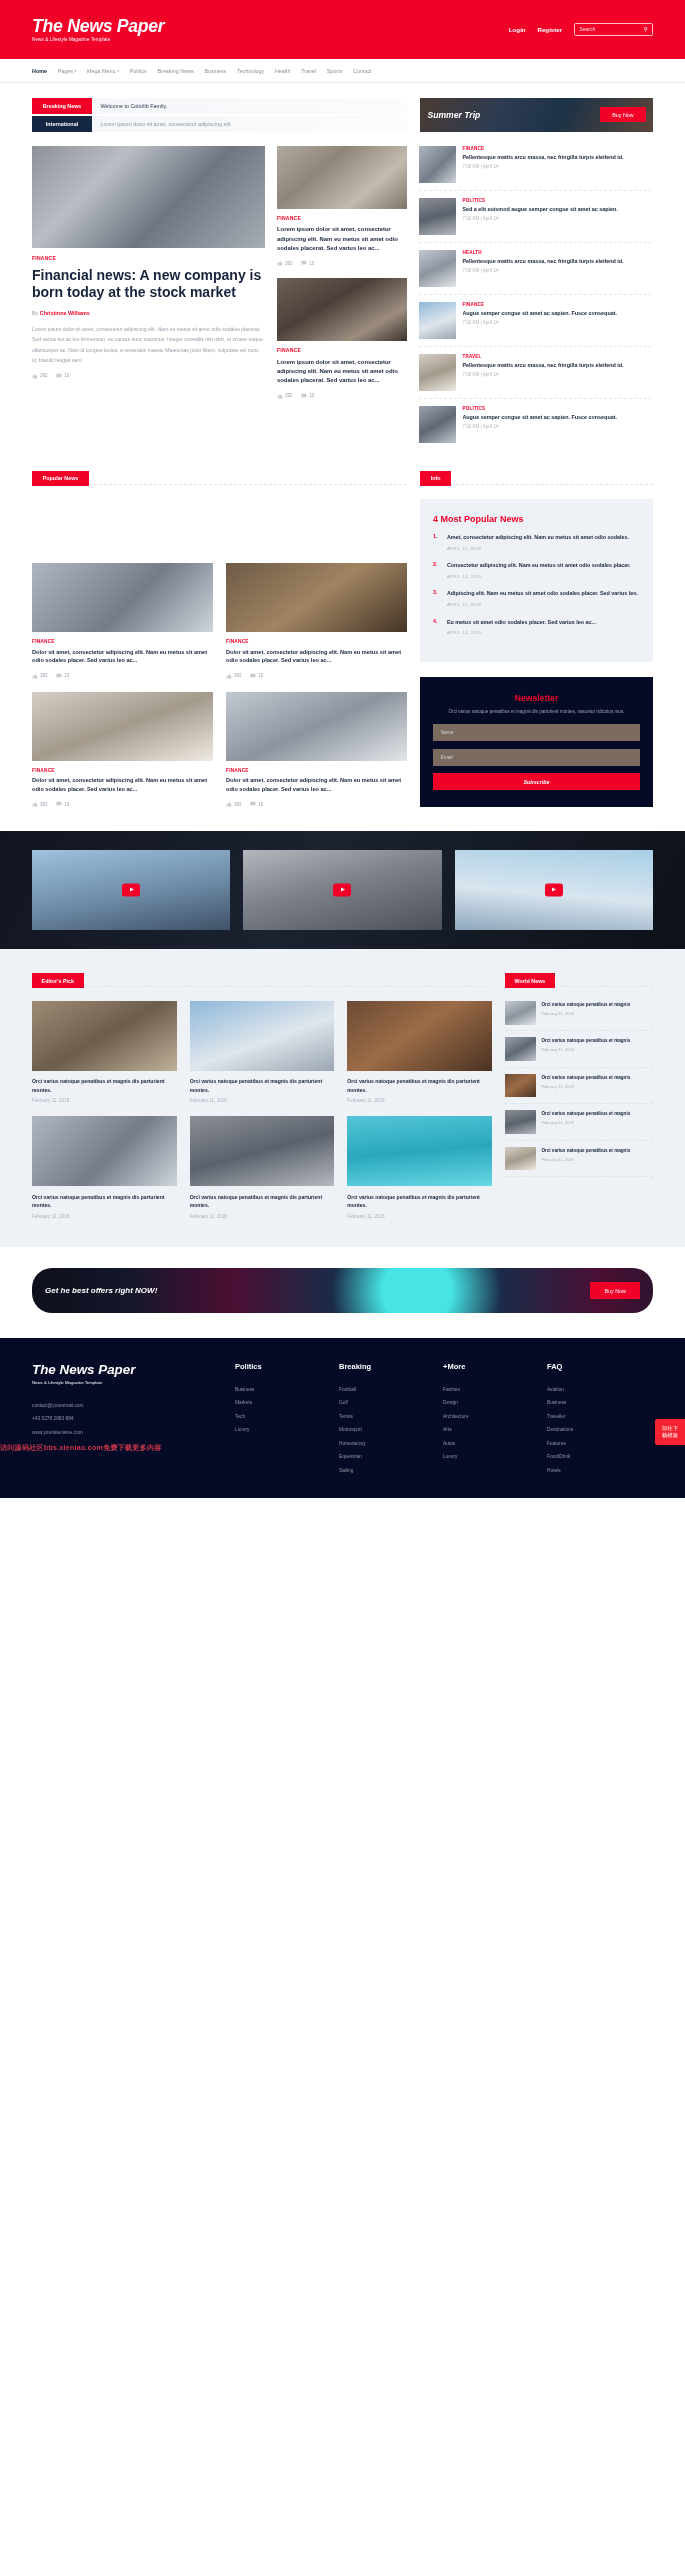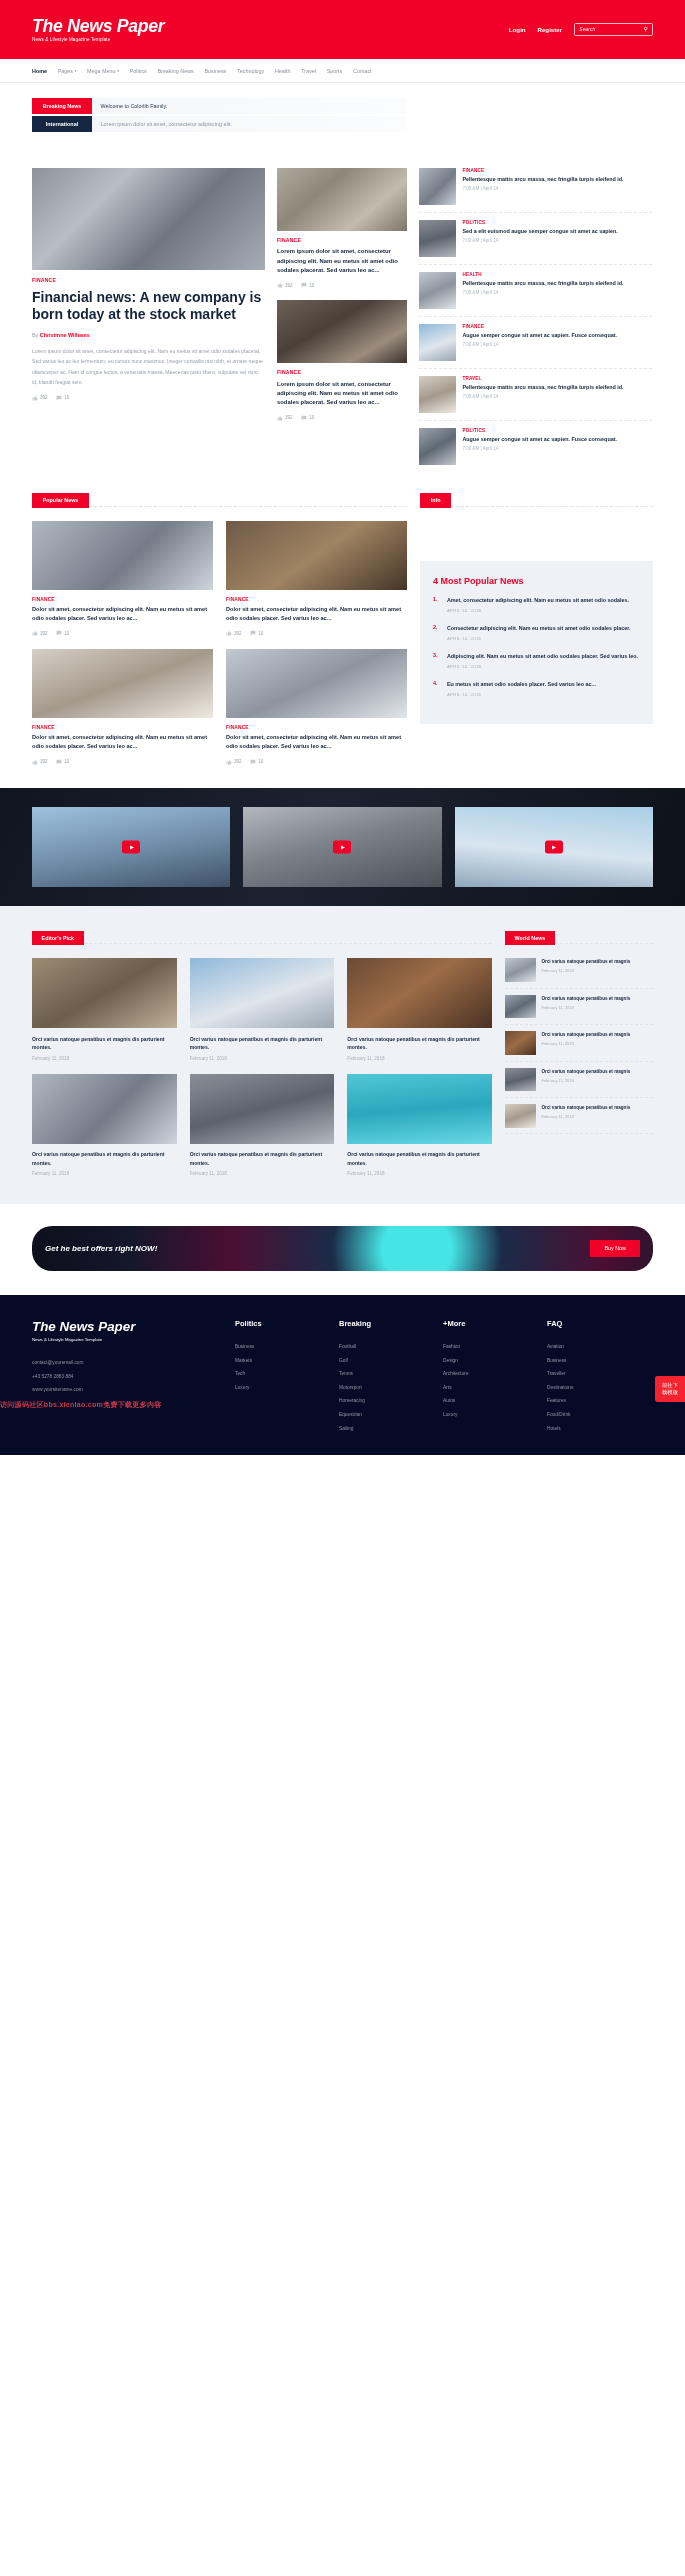--- a/index.html
+++ b/index.html
@@ -65,21 +65,21 @@
     background: linear-gradient(115deg,#4a3b33 0%, #2d3b52 35%, #1d3247 60%, #5a463a 100%);
     display: flex; align-items: center; justify-content: space-between; padding: 0 7.5px;
   }
   .promo-title { color:#fff; font-size: 8.6px; font-weight: bold; font-style: italic; z-index:2; }
   .promo-btn {
     background: #f10028; color: #fff; font-size: 5.4px; padding: 4.8px 11.8px; z-index: 2;
     border: none; cursor: pointer; font-family: "Liberation Sans", sans-serif;
   }
 
   
-  .hero { display: flex; gap: 12px; margin-top: 34px; }
+  .hero { display: flex; gap: 12px; margin-top: 12px; }
   .hero-main { width: 233px; }
   .hero-mid { width: 130px; }
   .hero-side { width: 233px; }
 
   .ph { background: #c9cfd6; display:block; width:100%; }
   .img-office { background: linear-gradient(135deg,#8d9299 0%, #b9bec4 30%, #6f7681 60%, #a7adb5 100%); }
   .img-desk   { background: linear-gradient(140deg,#b0a99e 0%, #8e8678 35%, #c3bcae 70%, #7d7568 100%); }
   .img-fashion{ background: linear-gradient(150deg,#6d6157 0%, #4a4039 40%, #9c8d7f 75%, #3a322c 100%); }
 
   .cat { color: #f10028; font-size: 5.1px; font-weight: bold; letter-spacing: 0.2px; margin-top: 7.5px; display:block; }
@@ -101,21 +101,21 @@
   .side-thumb { width: 37px; height: 37px; flex: 0 0 37px; }
   .side-cat { color: #f10028; font-size: 4.6px; font-weight: bold; letter-spacing:0.2px; }
   .side-title { font-size: 5.4px; font-weight: bold; line-height: 1.5; color:#16243c; margin-top: 2.1px; }
   .side-time { font-size: 4.6px; color: #b0b7c0; margin-top: 3.2px; }
 
   
   .sec-head { display: flex; align-items: center; margin-top: 21.4px; }
   .sec-tag { background: #f10028; color:#fff; font-size:5.4px; font-weight:bold; padding: 4.3px 10.7px; }
   .sec-line { flex: 1; border-bottom: 0.5px dashed #dfe4ea; margin-left: 0; height: 0.5px; align-self: flex-end; margin-bottom: 1.1px;}
 
-  .two-col { display: flex; gap: 13px; margin-top: 13px; align-items: center; }
+  .two-col { display: flex; gap: 13px; margin-top: 13px; align-items: flex-end; }
   .col-left { width: 375px; }
   .col-right { width: 233px; }
 
   .card-grid { display: grid; grid-template-columns: 1fr 1fr; gap: 13px 13px; }
   .card-img { width: 100%; height: 69px; }
   .card-cat { color:#f10028; font-size:4.8px; font-weight:bold; margin-top: 7px; display:block; letter-spacing:0.2px;}
   .card-title { font-size: 5.6px; font-weight:bold; line-height: 1.6; color:#16243c; margin-top: 3.2px; }
 
   
   .pop { background: #eef2f7; padding: 15px 13px 16px; }
@@ -301,20 +301,24 @@
     <div class="ticker-left" id="ticker-root">
         <div class="ticker">
      <div class="ticker-tag tag-red">Breaking News</div>
      <div class="ticker-body">Welcome to Colorlib Family.</div>
    </div>
         <div class="ticker">
      <div class="ticker-tag tag-dark">International</div>
      <div class="ticker-body muted">Lorem ipsum dolor sit amet, consectetur adipiscing elit.</div>
    </div>
       </div>
+    <div class="promo">
+      <div class="promo-title">Summer Trip</div>
+      <button class="promo-btn">Buy Now</button>
+    </div>
   </div>
 
   <div class="hero">
 
     <div class="hero-main">
       <div class="ph img-office" style="height:102px"></div>
       <span class="cat">FINANCE</span>
       <div class="hero-h1">Financial news: A new company is born today at the stock market</div>
       <div class="byline">
         <span>By</span>
@@ -549,20 +553,27 @@
    </li>
             <li class="pop-li">
      <span class="pop-num">4.</span>
      <span style="flex:1">
        <span class="pop-title" style="display:block">Eu metus sit amet odio sodales placer. Sed varius leo ac...</span>
        <span class="pop-date" style="display:block">APRIL 14, 2018</span>
      </span>
    </li>
           </ul>
       </div>
+      <div class="news">
+        <div class="news-h">Newsletter</div>
+        <div class="news-p">Orci varius natoque penatibus et magnis dis parturient montes, nascetur ridiculus mus.</div>
+        <input class="news-in" placeholder="Name" style="">
+        <input class="news-in" placeholder="Email" style="">
+        <button class="news-btn">Subscribe</button>
+      </div>
     </div>
   </div>
 </div>
 
 <div class="videos">
   <div class="wrap">
     <div class="vid-grid">
       <div class="vid v1">
           <div class="play"></div>
         </div>

